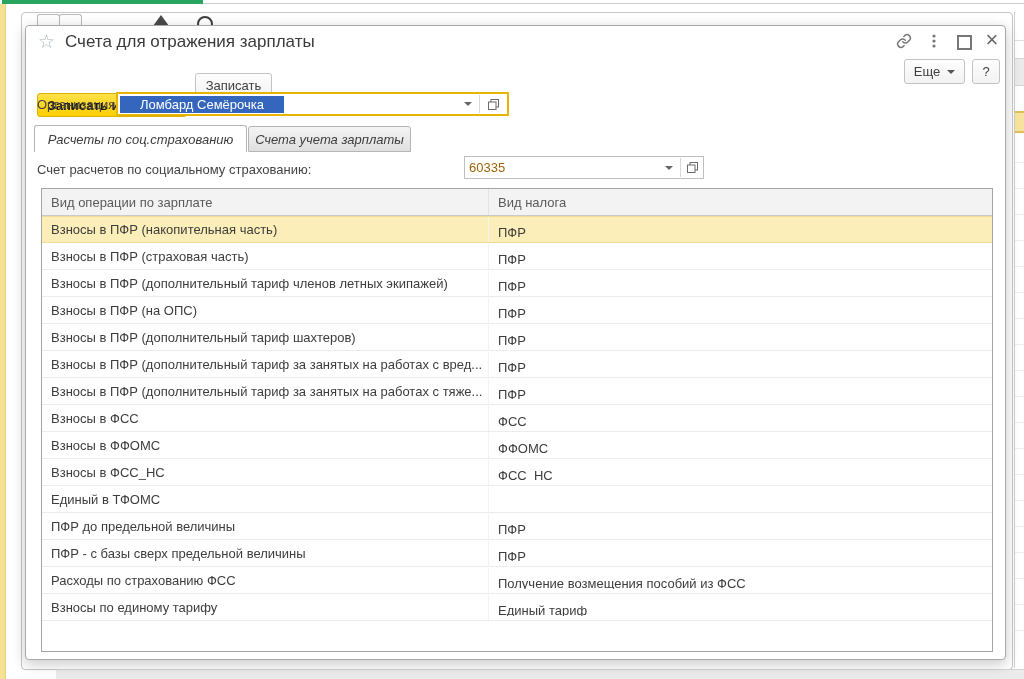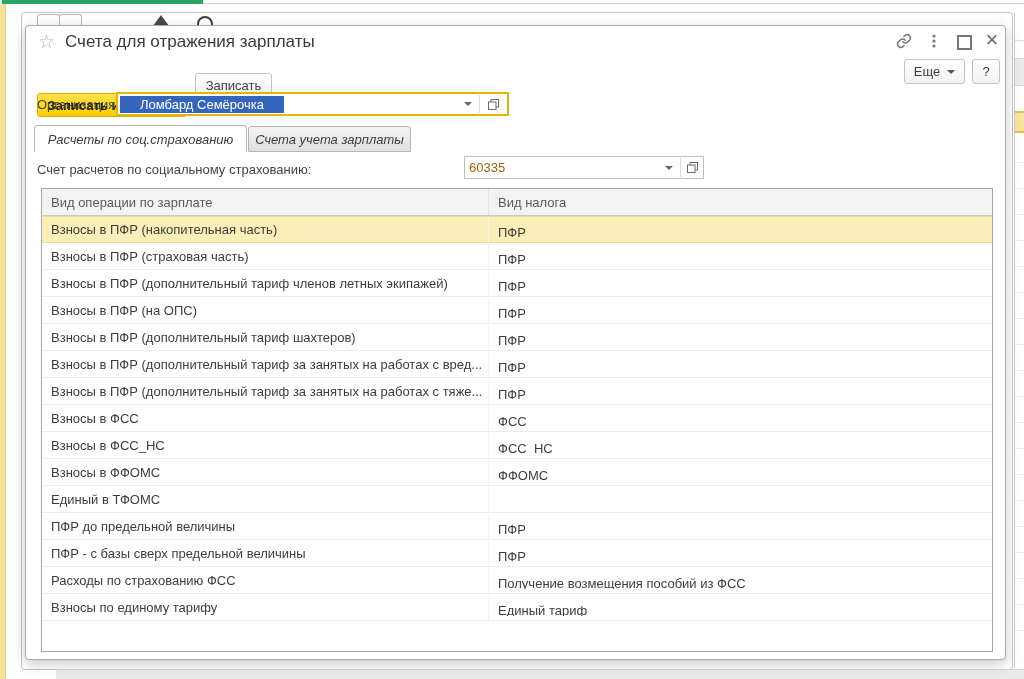--- a/index.html
+++ b/index.html
@@ -212,30 +212,30 @@
     <div class="tcell c1">Взносы в ПФР (дополнительный тариф за занятых на работах с тяже...</div>
     <div class="tcell c2">ПФР</div>
   </div>
 
   <div class="trow">
     <div class="tcell c1">Взносы в ФСС</div>
     <div class="tcell c2">ФСС</div>
   </div>
 
   <div class="trow">
+    <div class="tcell c1">Взносы в ФФОМС</div>
+    <div class="tcell c2">ФФОМС</div>
+  </div>
+
+  <div class="trow">
     <div class="tcell c1">Взносы в ФСС_НС</div>
     <div class="tcell c2">ФСС_НС</div>
   </div>
 
   <div class="trow">
-    <div class="tcell c1">Взносы в ФФОМС</div>
-    <div class="tcell c2">ФФОМС</div>
-  </div>
-
-  <div class="trow">
     <div class="tcell c1">Единый в ТФОМС</div>
     <div class="tcell c2"></div>
   </div>
 
   <div class="trow">
     <div class="tcell c1">ПФР до предельной величины</div>
     <div class="tcell c2">ПФР</div>
   </div>
 
   <div class="trow">

